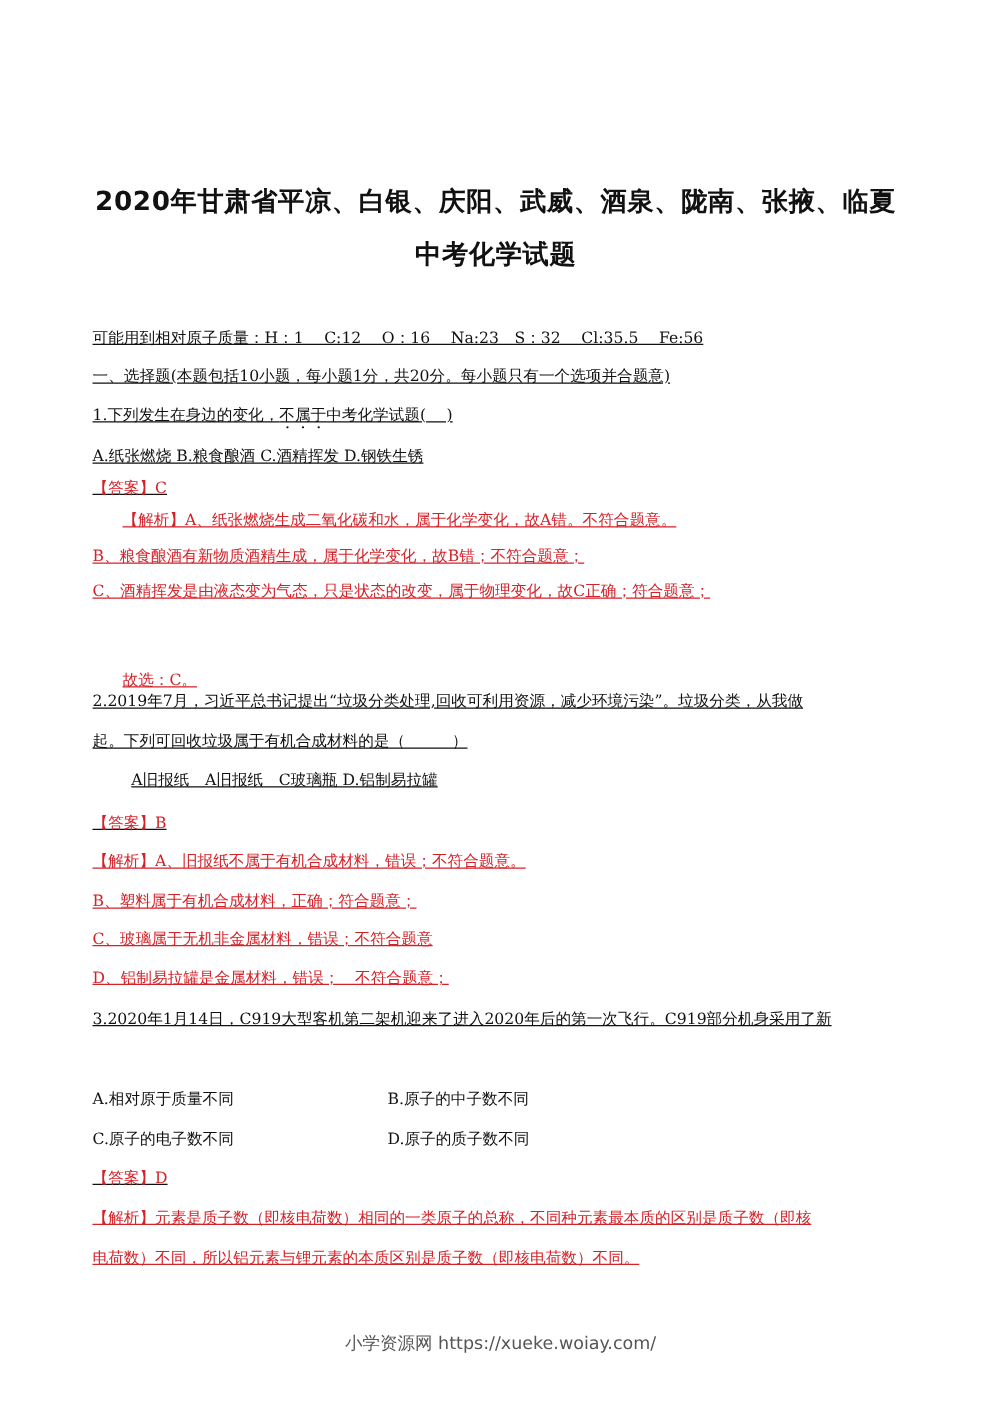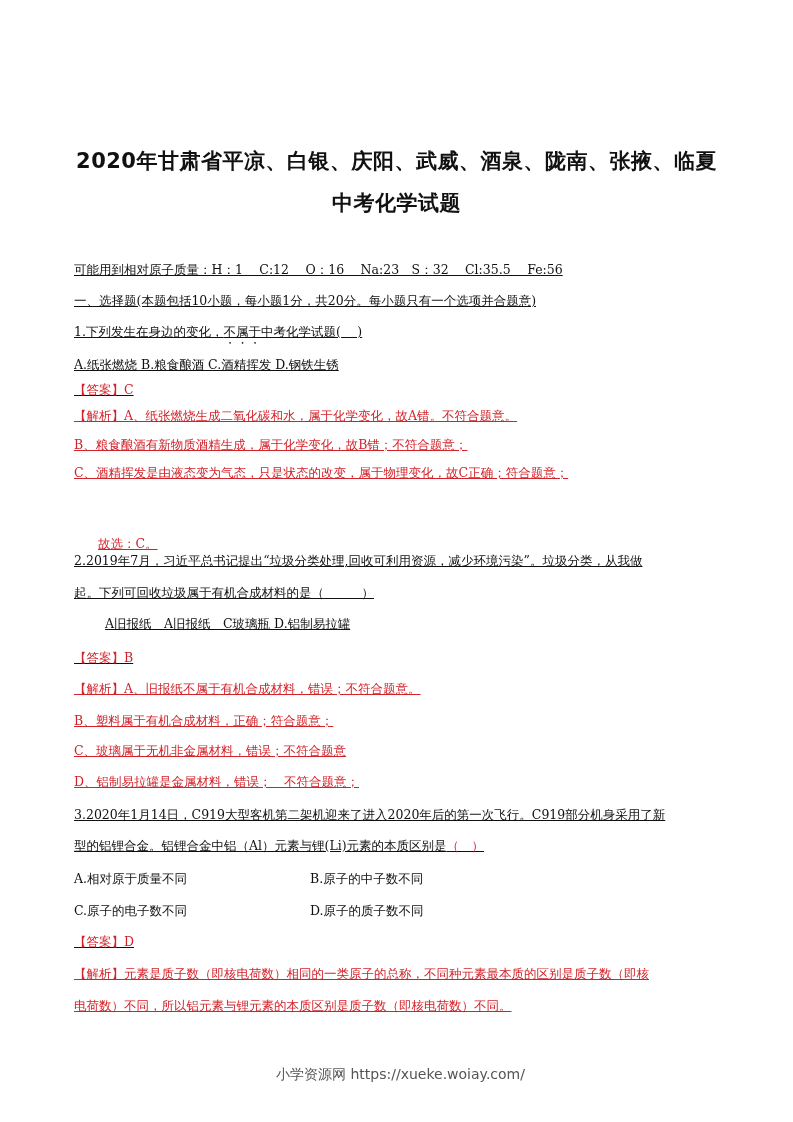--- a/index.html
+++ b/index.html
@@ -27,44 +27,41 @@
   <div class="line" style="top:262px;">可能用到相对原子质量：H：1　 C:12　 O：16　 Na:23　S：32　 Cl:35.5　 Fe:56</div>
   <div class="line" style="top:293px;">一、选择题(本题包括10小题，每小题1分，共20分。每小题只有一个选项并合题意)</div>
 
   <div class="line" style="top:324px;">
     <span>1.下列发生在身边的变化，</span><span class="emph-dot">不属于</span><span>中考化学试题(　 )</span>
   </div>
   <div class="line" style="top:357px;">A.纸张燃烧 B.粮食酿酒 C.酒精挥发 D.钢铁生锈</div>
   <div class="line" style="top:382px;">
     <span class="tag">【答案】</span><span class="red">C</span>
   </div>
-  <div class="line red" style="top:408px;">
+  <div class="line red" style="top:408px;margin-left:24px;">
     <span class="tag">【解析】</span><span>A、纸张燃烧生成二氧化碳和水，属于化学变化，故A错。不符合题意。</span>
   </div>
   <div class="line red" style="top:437px;">B、粮食酿酒有新物质酒精生成，属于化学变化，故B错；不符合题意；</div>
   <div class="line red" style="top:465px;">C、酒精挥发是由液态变为气态，只是状态的改变，属于物理变化，故C正确；符合题意；</div>
   <div class="line red" style="top:536px;margin-left:24px;">故选：C。</div>
 
   <div class="line" style="top:553px;">2.2019年7月，习近平总书记提出“垃圾分类处理,回收可利用资源，减少环境污染”。垃圾分类，从我做</div>
   <div class="line" style="top:585px;">起。下列可回收垃圾属于有机合成材料的是（　　　）</div>
   <div class="line" style="top:616px; left:105px;">A旧报纸　A旧报纸　C玻璃瓶 D.铝制易拉罐</div>
   <div class="line" style="top:650px;">
     <span class="tag">【答案】</span><span class="red">B</span>
   </div>
   <div class="line red" style="top:681px;">
     <span class="tag">【解析】</span><span>A、旧报纸不属于有机合成材料，错误；不符合题意。</span>
   </div>
   <div class="line red" style="top:713px;">B、塑料属于有机合成材料，正确；符合题意；</div>
   <div class="line red" style="top:743px;">C、玻璃属于无机非金属材料，错误；不符合题意</div>
   <div class="line red" style="top:774px;">D、铝制易拉罐是金属材料，错误；　不符合题意；</div>
 
   <div class="line" style="top:807px;">3.2020年1月14日，C919大型客机第二架机迎来了进入2020年后的第一次飞行。C919部分机身采用了新</div>
-  <div class="line" style="top:838px;">
-    <span>型的铝锂合金。铝锂合金中铝（Al）元素与锂(Li)元素的本质区别是</span><span class="red">（　）</span>
-  </div>
   <div class="opt-col" style="top:871px; left:74px;">A.相对原于质量不同</div>
   <div class="opt-col" style="top:871px; left:310px;">B.原子的中子数不同</div>
   <div class="opt-col" style="top:903px; left:74px;">C.原子的电子数不同</div>
   <div class="opt-col" style="top:903px; left:310px;">D.原子的质子数不同</div>
   <div class="line" style="top:934px;">
     <span class="tag">【答案】</span><span class="red">D</span>
   </div>
   <div class="line red" style="top:966px;">
     <span class="tag">【解析】</span><span>元素是质子数（即核电荷数）相同的一类原子的总称，不同种元素最本质的区别是质子数（即核</span>
   </div>

